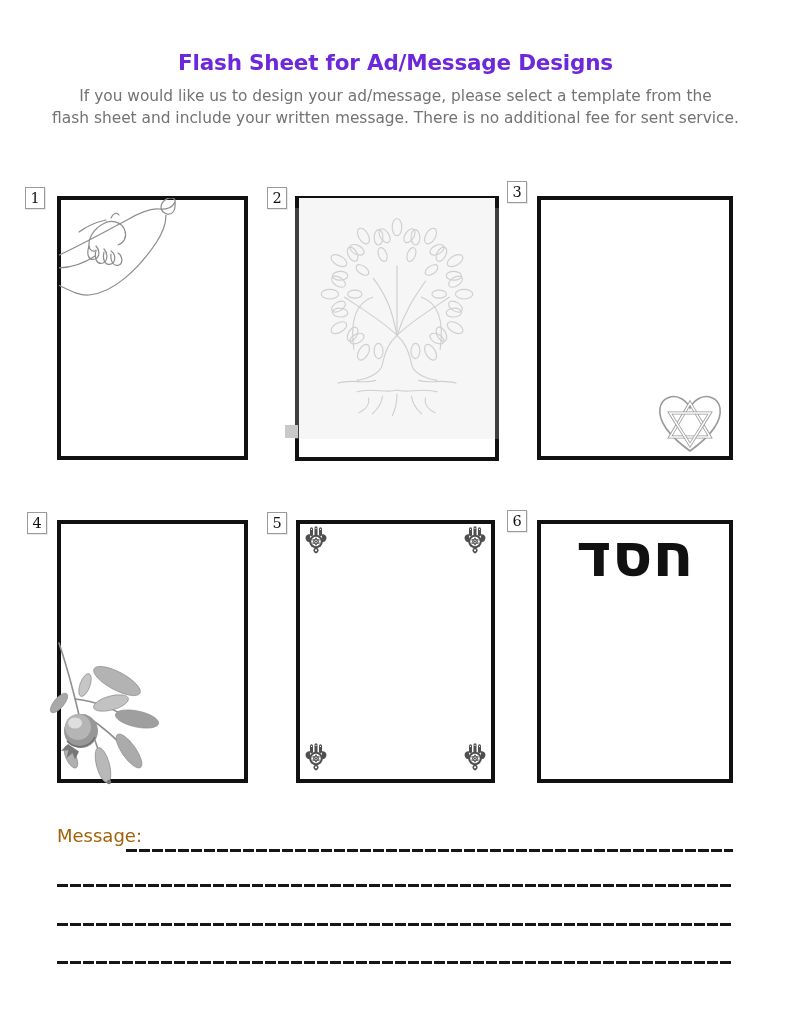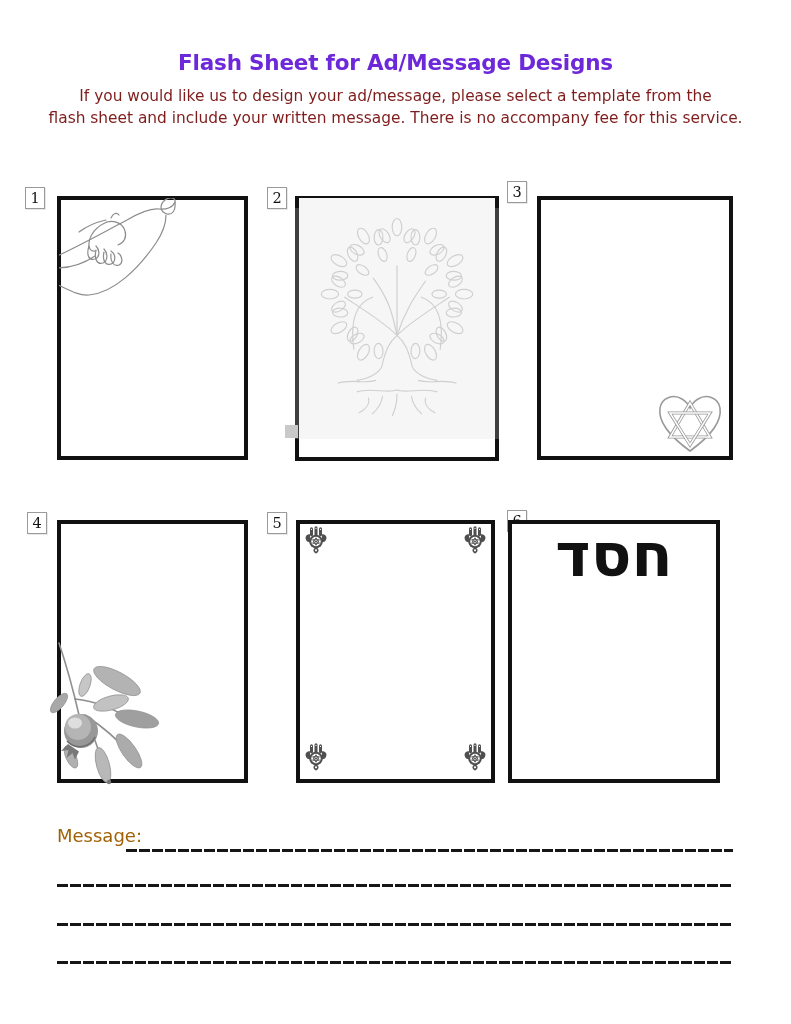--- a/index.html
+++ b/index.html
@@ -1,21 +1,21 @@
 <!DOCTYPE html>
 <html><head>
 <meta charset="utf-8">
 <style>
   html,body{margin:0;padding:0;background:#ffffff;}
   .page{position:relative;width:791px;height:1024px;background:#ffffff;overflow:hidden;
         font-family:"DejaVu Sans","Liberation Sans",sans-serif;color:#1a1a1a;}
   .title{position:absolute;left:0;top:31px;width:791px;text-align:center;
          font-size:21.5px;font-weight:bold;color:#6d28d9;letter-spacing:-0.2px;margin-top:19px;}
   .intro{position:absolute;left:0;top:86px;width:791px;text-align:center;
-         font-size:15.4px;line-height:21.5px;color:#7f1d1d;}
+         font-size:15.4px;line-height:21.5px;color:#737373;}
   .intro div{white-space:nowrap;}
   .tbox{position:absolute;border:4px solid #111;background:#fff;box-sizing:border-box;}
   .num{position:absolute;width:18px;height:20px;background:#fff;border:1px solid #9a9a9a;
        font-family:"DejaVu Serif","Liberation Serif",serif;font-size:14.5px;line-height:20px;
        text-align:center;color:#111;box-shadow:1px 1px 0 #e8e8e8;}
   .art{position:absolute;}
   
   .b2-bg{position:absolute;left:0;right:0;top:-2px;bottom:18px;background:#f6f6f6;}
   .b2-topstrip{position:absolute;left:0;right:0;top:-2px;height:2px;background:#f6f6f6;}
   .b2-side-l{position:absolute;left:-4px;width:4px;top:8px;bottom:18px;background:#3f3f3f;}
@@ -58,21 +58,21 @@
         <circle cx="11" cy="24.3" r="1.1" fill="#ffffff"></circle>
         <path d="M11 27.8 L9.4 25.9 L12.6 25.9 Z" fill="#4f4f4f"></path>
       </g>
     </defs>
   </svg>
 
   <div class="title">Flash Sheet for Ad/Message Designs</div>
 
   <div class="intro">
     <div>If you would like us to design your ad/message, please select a template from the</div>
-    <div>flash sheet and include your written message. There is no accompany fee for this service.</div>
+    <div>flash sheet and include your written message. There is no additional fee for sent service.</div>
   </div>
 
   <div class="num" style="left:25px;top:187px;">1</div>
   <div class="num" style="left:267px;top:187px;">2</div>
   <div class="num" style="left:507px;top:181px;">3</div>
   <div class="num" style="left:27px;top:512px;">4</div>
   <div class="num" style="left:267px;top:512px;">5</div>
   <div class="num" style="left:507px;top:510px;">6</div>
 
   <div class="tbox" style="left:57px;top:196px;width:191px;height:264px;">
@@ -197,21 +197,21 @@
         <use href="#hamsaDef"></use>
       </svg>
     <svg class="art" style="left:5px;bottom:8px;" width="22" height="28" viewBox="0 0 22 28">
         <use href="#hamsaDef"></use>
       </svg>
     <svg class="art" style="right:5px;bottom:8px;" width="22" height="28" viewBox="0 0 22 28">
         <use href="#hamsaDef"></use>
       </svg>
   </div>
 
-  <div class="tbox" style="left:508px;top:520px;width:212px;height:263px;">
+  <div class="tbox" style="left:537px;top:520px;width:196px;height:263px;">
     <div class="hebrew" dir="rtl">חסד</div>
   </div>
 
   <div class="msg-label">Message:</div>
   <div class="mline ml1"></div>
   <div class="mline ml2"></div>
   <div class="mline ml3"></div>
   <div class="mline ml4"></div>
 
 </div>

